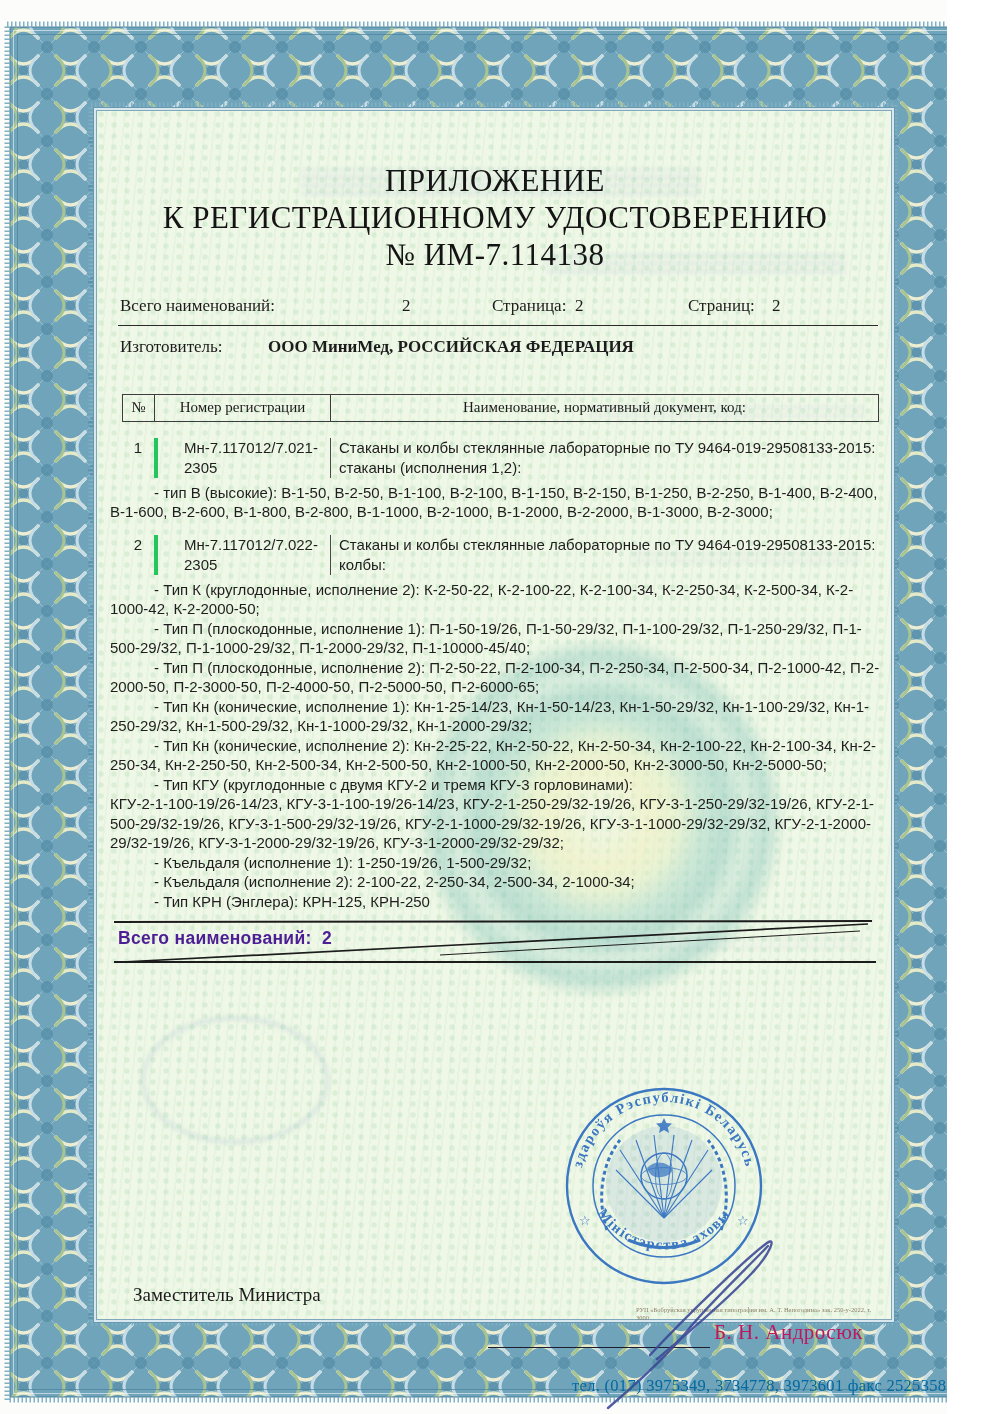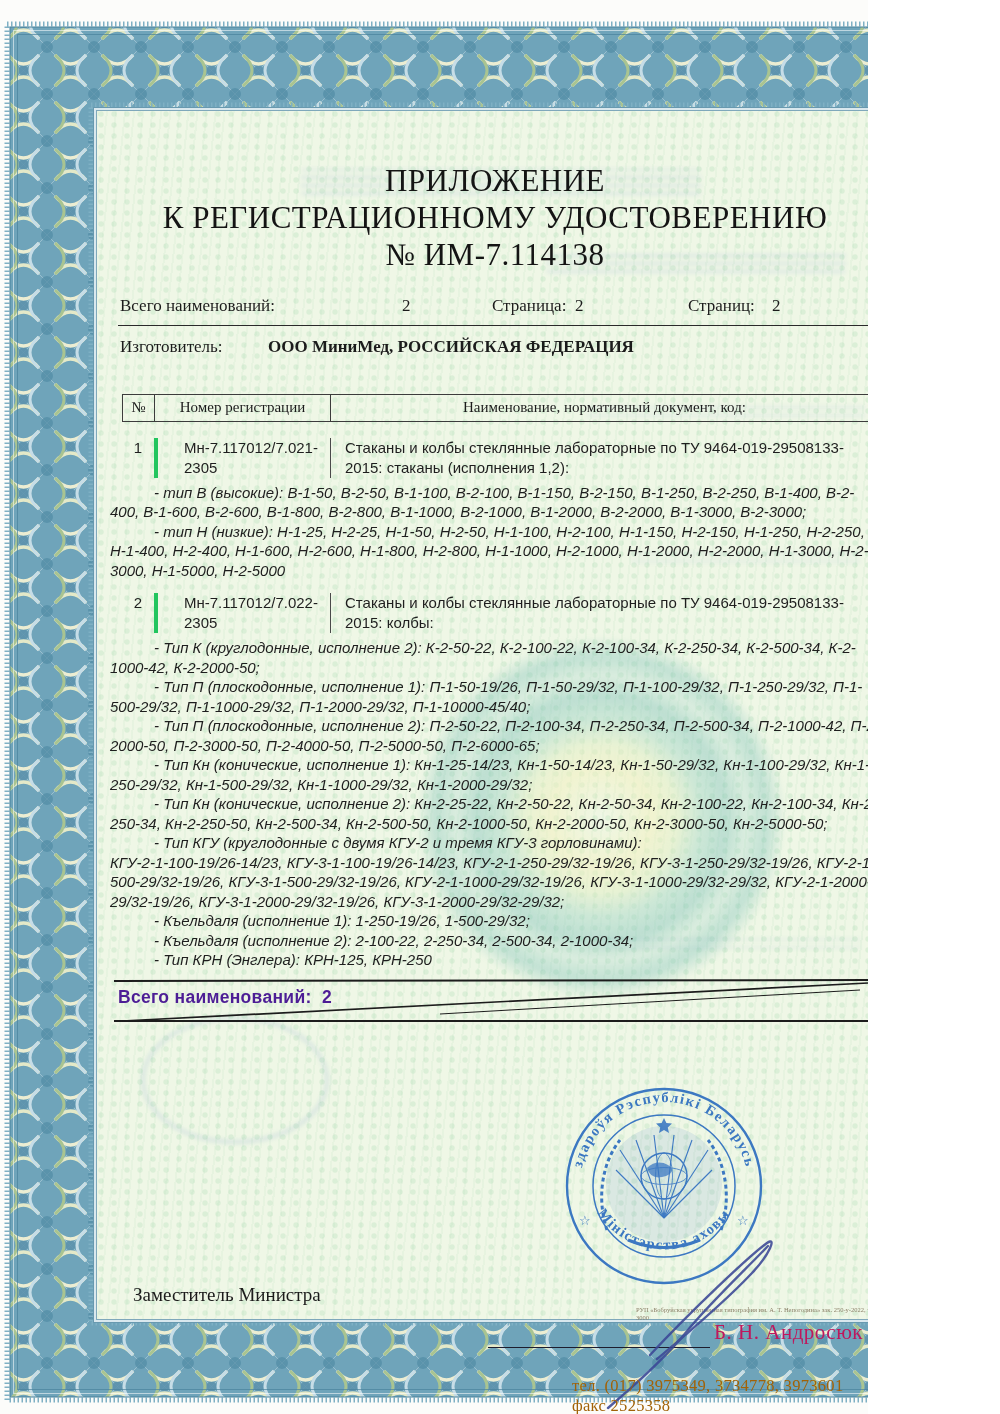--- a/index.html
+++ b/index.html
@@ -1,16 +1,16 @@
 <!DOCTYPE html>
 <html><head>
 <meta charset="utf-8">
 <style>
   html,body{margin:0;padding:0;background:#ffffff;}
-  .page{position:relative;width:868px;height:1414px;background:#fcfcfa;overflow:hidden;
+  .page{position:relative;width:947px;height:1414px;background:#fcfcfa;overflow:hidden;
         font-family:"Liberation Serif",serif;color:#1b1b1b;}
   .frame-svg{position:absolute;left:0;top:0;z-index:1;}
   
   .inner{position:absolute;left:96px;top:110px;width:794px;height:1208px;z-index:2;
     background:
       repeating-linear-gradient(96deg, rgba(160,212,170,.10) 0 2px, rgba(160,212,170,0) 2px 9px),
       radial-gradient(circle at 4px 3px, rgba(140,205,155,.20) 2.2px, rgba(140,205,155,0) 3.2px),
       #eff7e6;
     background-size:auto,13px 11px,auto;
     border:1px solid #7fa8bb; box-shadow:0 0 0 2px #d9e8ee, 0 0 0 3px #6899af;}
@@ -33,35 +33,35 @@
   .maker{position:relative;height:24px;margin-top:11px;font-size:17px;}
   .maker .lab{position:absolute;left:10px;} .maker .val{position:absolute;left:158px;font-weight:bold;text-align:center;}
   .thead{display:grid;grid-template-columns:32px 176px 1fr;margin:33px 0 0 12px;width:757px;height:28px;
     border:1px solid #3c3c3c;font-size:15px;align-items:center;text-align:center;box-sizing:border-box;}
   .thead .c{height:100%;display:flex;align-items:center;justify-content:center;}
   .thead .c1,.thead .c2{border-right:1px solid #3c3c3c;}
   .rowhead{display:grid;grid-template-columns:32px 176px 1fr;margin-left:12px;width:757px;
     font-family:"Liberation Sans",sans-serif;font-size:15px;line-height:20px;color:#1e1e1e;}
   .rowhead .num{text-align:center;font-size:15px;}
   .rowhead .reg{padding:0 4px 0 26px;border-left:4px solid #22c55e;}
-  .rowhead .desc{padding-left:14px;border-left:1px solid #4a4a4a;}
+  .rowhead .desc{padding-left:8px;border-left:1px solid #4a4a4a;}
   .row1head{margin-top:16px;} .row2head{margin-top:13px;}
-  .details{margin-top:5px;font-family:"Liberation Sans",sans-serif;font-size:15px;line-height:19.5px;color:#1e1e1e;font-style:italic;}
+  .details{margin-top:5px;font-family:"Liberation Sans",sans-serif;font-size:15px;line-height:19.5px;color:#1e1e1e;}
   .details p{margin:0;text-indent:44px;}
   .details p.no-indent{text-indent:0;}
   .strike{position:relative;height:48px;margin-top:8px;}
   .strike svg{position:absolute;left:0;top:0;}
   .strike .total{position:absolute;left:8px;top:9px;font-family:"Liberation Sans",sans-serif;
     font-weight:bold;font-size:17.5px;letter-spacing:.3px;color:#4c1d95;}
   
   .minister{position:absolute;left:120px;top:1284px;font-size:19px;z-index:4;margin-left:13px;}
   .tinyprint{position:absolute;left:636px;top:1306px;width:242px;font-size:6.5px;color:#8b8068;z-index:4;line-height:1.2;}
   .sigline{position:absolute;left:488px;top:1347px;width:222px;height:0;border-top:1.6px solid #1d1d2e;z-index:5;}
   .signer{position:absolute;left:714px;top:1320px;font-size:21px;color:#be185d;z-index:5;letter-spacing:.5px;}
-  .phone{position:absolute;left:572px;top:1376px;font-size:16.5px;color:#a16207;z-index:6;letter-spacing:.3px;}
+  .phone{position:absolute;left:572px;top:1376px;font-size:16.5px;color:#0369a1;z-index:6;letter-spacing:.3px;}
   .stamp{position:absolute;left:558px;top:1080px;z-index:5;opacity:.93;}
   .signature{position:absolute;left:540px;top:1180px;z-index:6;}
 </style>
 </head>
 <body>
 
 <div class="page">
 
   <svg class="frame-svg" width="1000" height="1414" aria-hidden="true">
     <defs>
@@ -129,21 +129,20 @@
       <div class="c c3">Наименование, нормативный документ, код:</div>
     </div>
 
     <div class="rowhead row1head">
       <div class="num">1</div>
       <div class="reg">Мн-7.117012/7.021-2305</div>
       <div class="desc">Стаканы и колбы стеклянные лабораторные по ТУ 9464-019-29508133-2015: стаканы (исполнения 1,2):</div>
     </div>
     <div class="details">
       <p>- тип В (высокие): В-1-50, В-2-50, В-1-100, В-2-100, В-1-150, В-2-150, В-1-250, В-2-250, В-1-400, В-2-400, В-1-600, В-2-600, В-1-800, В-2-800, В-1-1000, В-2-1000, В-1-2000, В-2-2000, В-1-3000, В-2-3000;</p>
-      <p>- тип Н (низкие): Н-1-25, Н-2-25, Н-1-50, Н-2-50, Н-1-100, Н-2-100, Н-1-150, Н-2-150, Н-1-250, Н-2-250, Н-1-400, Н-2-400, Н-1-600, Н-2-600, Н-1-800, Н-2-800, Н-1-1000, Н-2-1000, Н-1-2000, Н-2-2000, Н-1-3000, Н-2-3000, Н-1-5000, Н-2-5000</p>
     </div>
 
     <div class="rowhead row2head">
       <div class="num">2</div>
       <div class="reg">Мн-7.117012/7.022-2305</div>
       <div class="desc">Стаканы и колбы стеклянные лабораторные по ТУ 9464-019-29508133-2015: колбы:</div>
     </div>
     <div class="details">
       <p>- Тип К (круглодонные, исполнение 2): К-2-50-22, К-2-100-22, К-2-100-34, К-2-250-34, К-2-500-34, К-2-1000-42, К-2-2000-50;</p>
       <p>- Тип П (плоскодонные, исполнение 1): П-1-50-19/26, П-1-50-29/32, П-1-100-29/32, П-1-250-29/32, П-1-500-29/32, П-1-1000-29/32, П-1-2000-29/32, П-1-10000-45/40;</p>

